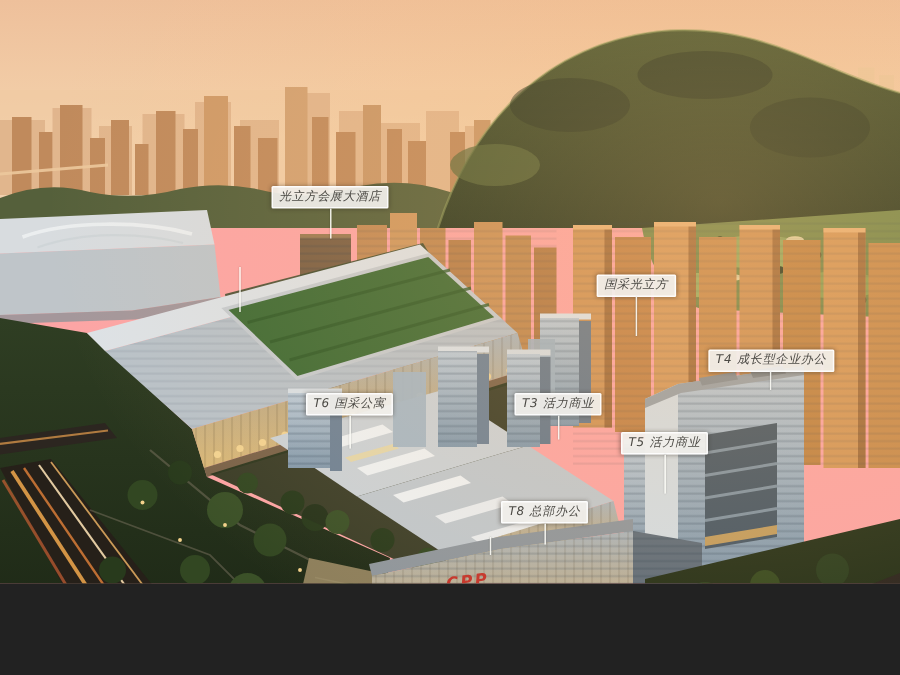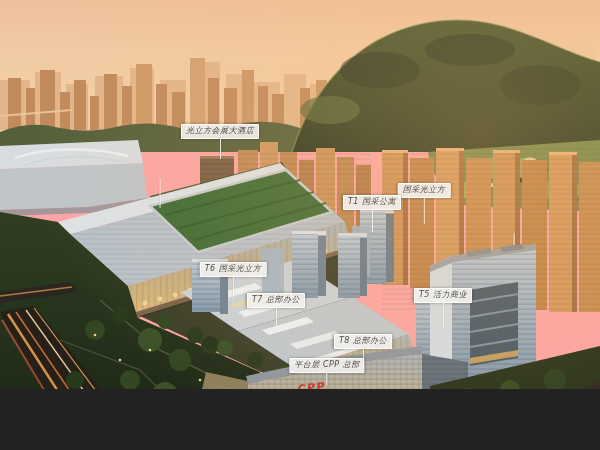--- a/index.html
+++ b/index.html
@@ -384,41 +384,37 @@
   <span class="callout-text">光立方会展大酒店</span>
   <span class="callout-line" style="height:20px"></span>
 </div>
 <div class="callout" style="left:160px;top:178px">
   <span class="callout-line" style="height:30px"></span>
 </div>
 <div class="callout" style="left:424px;top:183px">
   <span class="callout-text">国采光立方</span>
   <span class="callout-line" style="height:26px"></span>
 </div>
-<div class="callout" style="left:372px;top:195px">
-  <span class="callout-text">T1 国采公寓</span>
-  <span class="callout-line" style="height:22px"></span>
+<div class="callout" style="left:372px;top:262px">
+  <span class="callout-text">T3 活力商业</span>
+  <span class="callout-line" style="height:16px"></span>
 </div>
 <div class="callout" style="left:514px;top:233px">
+  <span class="callout-text">T4 成长型企业办公</span>
   <span class="callout-line" style="height:12px"></span>
 </div>
 <div class="callout" style="left:443px;top:288px">
   <span class="callout-text">T5 活力商业</span>
   <span class="callout-line" style="height:26px"></span>
 </div>
 <div class="callout" style="left:233px;top:262px">
-  <span class="callout-text">T6 国采光立方</span>
+  <span class="callout-text">T6 国采公寓</span>
   <span class="callout-line" style="height:22px"></span>
-</div>
-<div class="callout" style="left:276px;top:293px">
-  <span class="callout-text">T7 总部办公</span>
-  <span class="callout-line" style="height:18px"></span>
 </div>
 <div class="callout" style="left:363px;top:334px">
   <span class="callout-text">T8 总部办公</span>
   <span class="callout-line" style="height:14px"></span>
 </div>
 <div class="callout" style="left:327px;top:358px">
-  <span class="callout-text">平台层 CPP 总部</span>
   <span class="callout-line" style="height:12px"></span>
 </div>
 
 </div>
 
 </body></html>

